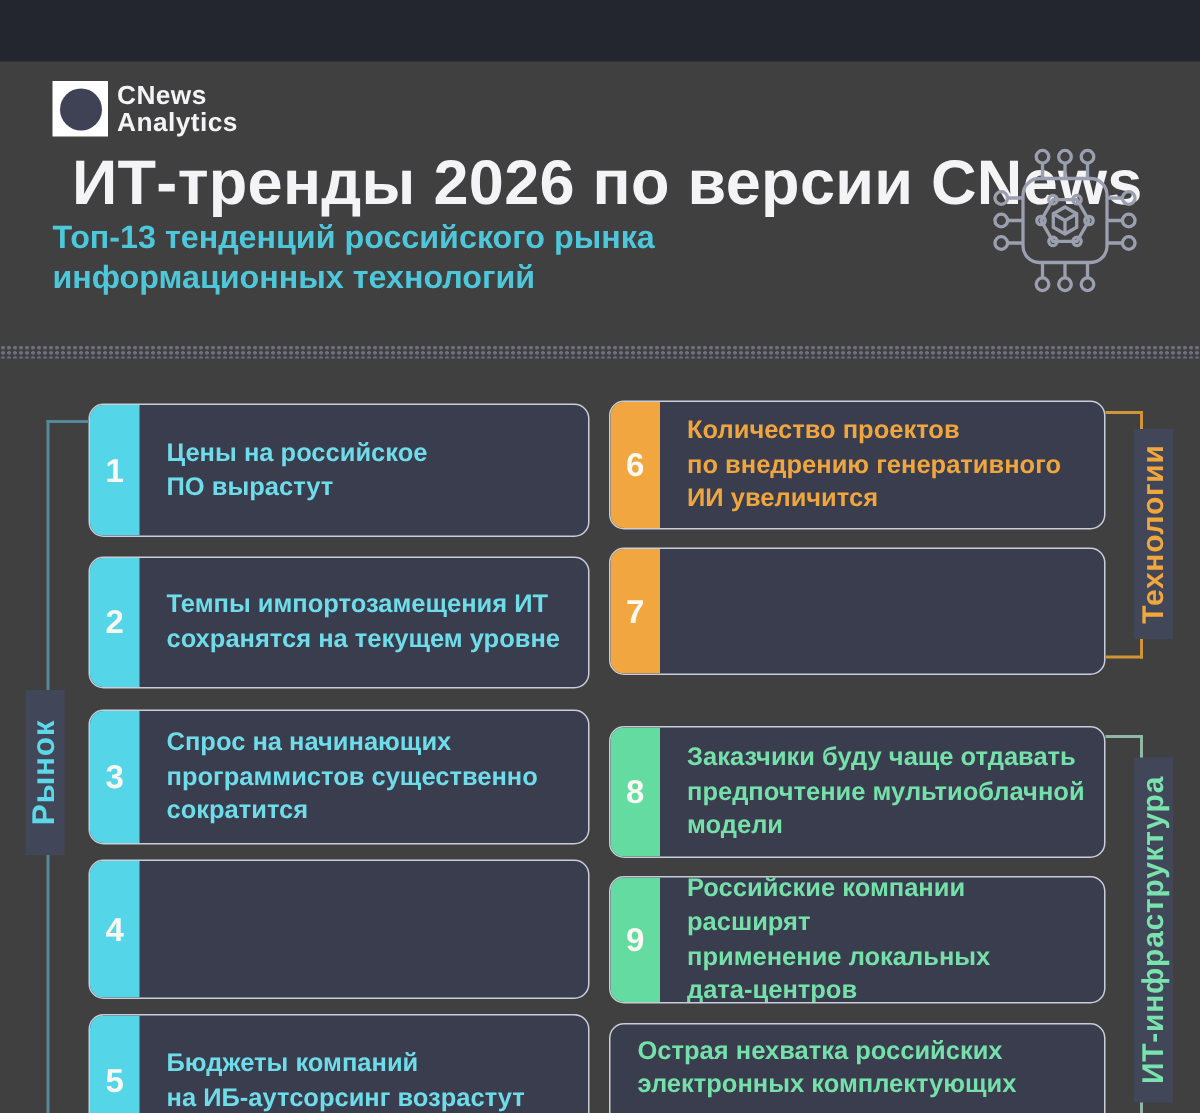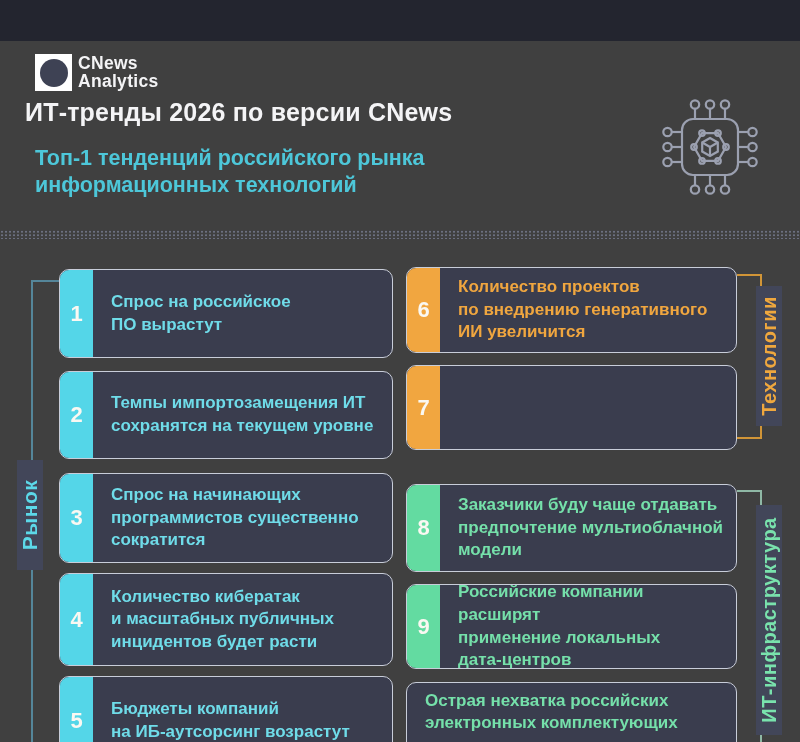--- a/index.html
+++ b/index.html
@@ -9,21 +9,21 @@
     font-family:"Liberation Sans","DejaVu Sans",sans-serif;
     margin-top:41px;
     -webkit-font-smoothing:antialiased;
   }
   
   .logo-box{position:absolute;left:35px;top:13px;width:37px;height:37px;background:#ffffff;
     display:flex;align-items:center;justify-content:center;}
   .logo-circle{width:28px;height:28px;border-radius:50%;background:#3e4254;}
   .logo-text{position:absolute;left:78px;top:13px;color:#f4f4f6;font-size:17.5px;font-weight:bold;
     line-height:18px;letter-spacing:.3px;}
-  .title{position:absolute;left:25px;top:57px;color:#f4f4f6;font-size:25px;font-weight:bold;letter-spacing:.2px;}
+  .title{position:absolute;left:48px;top:57px;color:#f4f4f6;font-size:42px;font-weight:bold;letter-spacing:.2px;}
   .subtitle{position:absolute;left:35px;top:104px;color:#4dc7d9;font-size:21.5px;font-weight:600;
     line-height:27px;white-space:pre-line;}
   .chip{position:absolute;left:660px;top:56px;width:100px;height:100px;}
   .dots{position:absolute;left:0;top:189px;width:800px;height:9px;
     background-image:radial-gradient(circle,#6c7080 1.1px,transparent 1.4px);
     background-size:4px 3.5px;}
   
   .card{position:absolute;display:flex;align-items:stretch;box-sizing:border-box;
     border:1.5px solid #c8cdd9;border-radius:10px;background:#3a3d4e;overflow:hidden;}
   .col-l{left:59px;width:334px;}
@@ -59,21 +59,21 @@
 
   <div class="logo-box">
     <div class="logo-circle"></div>
   </div>
   <div class="logo-text">
     <div>CNews</div>
     <div>Analytics</div>
   </div>
 
   <div class="title">ИТ-тренды 2026 по версии CNews</div>
-  <div class="subtitle">Топ-1 тенденций российского рынка
+  <div class="subtitle">Топ-13 тенденций российского рынка
 информационных технологий</div>
 
   <svg class="chip" viewBox="0 0 100 100">
     <g fill="none" stroke="#9ba0b0" stroke-width="2.2">
       <rect x="22" y="22" width="56" height="56" rx="11"></rect>
 
       <line x1="35" y1="22" x2="35" y2="11"></line>
         <circle cx="35" cy="7.5" r="4.2"></circle>
       <line x1="50" y1="22" x2="50" y2="11"></line>
         <circle cx="50" cy="7.5" r="4.2"></circle>
@@ -113,39 +113,36 @@
       <line x1="50" y1="50" x2="57.8" y2="45.5"></line>
       <line x1="50" y1="50" x2="42.2" y2="45.5"></line>
       <line x1="50" y1="50" x2="50" y2="59"></line>
     </g>
   </svg>
 
   <div class="dots"></div>
 
   <div class="card col-l c-cyan" style="top:228px;height:89px;">
     <div class="card-num">1</div>
-    <div class="card-text">Спрос на российское
+    <div class="card-text">Цены на российское
 ПО вырастут</div>
   </div>
   <div class="card col-l c-cyan" style="top:330px;height:88px;">
     <div class="card-num">2</div>
     <div class="card-text">Темпы импортозамещения ИТ
 сохранятся на текущем уровне</div>
   </div>
   <div class="card col-l c-cyan" style="top:432px;height:90px;">
     <div class="card-num">3</div>
     <div class="card-text">Спрос на начинающих
 программистов существенно
 сократится</div>
   </div>
   <div class="card col-l c-cyan" style="top:532px;height:93px;">
     <div class="card-num">4</div>
-    <div class="card-text">Количество кибератак
-и масштабных публичных
-инцидентов будет расти</div>
   </div>
   <div class="card col-l c-cyan" style="top:635px;height:90px;">
     <div class="card-num">5</div>
     <div class="card-text">Бюджеты компаний
 на ИБ-аутсорсинг возрастут</div>
   </div>
 
   <div class="card col-r c-orange" style="top:226px;height:86px;">
     <div class="card-num">6</div>
     <div class="card-text">Количество проектов

